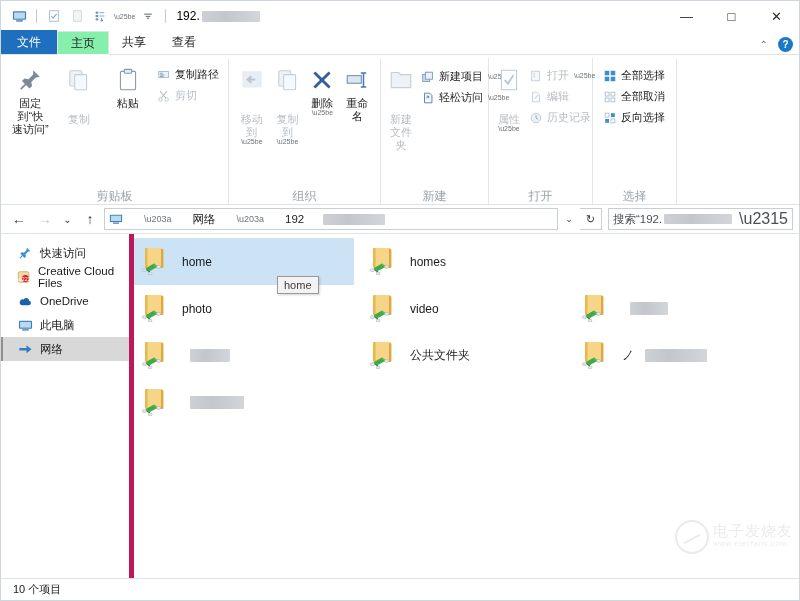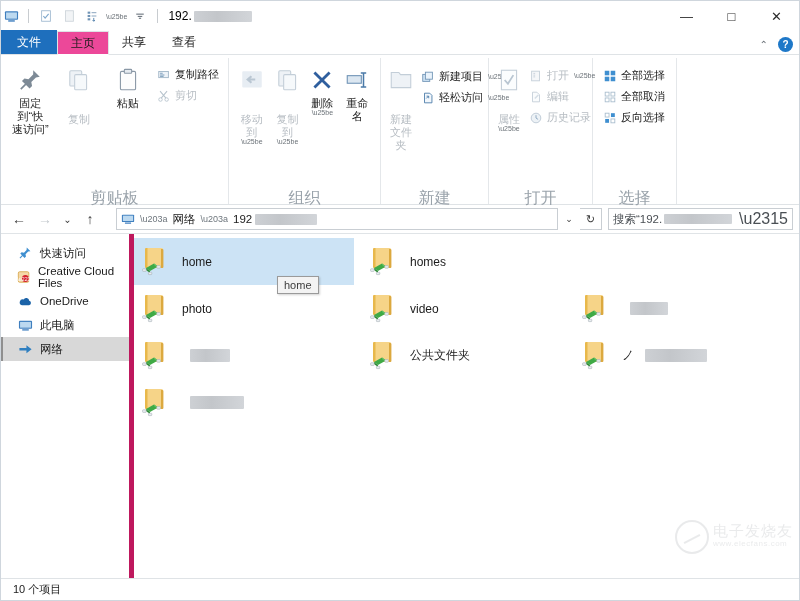--- a/index.html
+++ b/index.html
@@ -18,21 +18,21 @@
     display: flex;
     flex-direction: column;
   }
 
   
   .titlebar {
     height: 30px;
     display: flex;
     align-items: center;
     background: #ffffff;
-    padding-left: 0;
+    padding-left: 8px;
     flex: 0 0 30px;
     position: relative;
   }
   .qat { display: flex; align-items: center; gap: 3px; }
   .qat-ico {
     width: 20px; height: 20px;
     display: flex; align-items: center; justify-content: center;
   }
   .qat-sep {
     width: 1px; height: 14px; background: #c8ccd0; margin: 0 4px;
@@ -77,21 +77,21 @@
     background: #ffffff;
   }
   .tab.file {
     background: #1e6fbd; color: #fff;
     padding: 0 16px;
   }
   .tab.active {
     border: 1px solid #dfe3e6;
     border-bottom: 1px solid #fff;
     position: relative; top: 1px;
-    background: #ec4899;
+    background: #86efac;
   }
   .ribbon-ctl {
     position: absolute; right: 6px; bottom: 2px;
     display: flex; align-items: center; gap: 10px;
   }
   .chev-up { font-size: 10px; color: #6b7278; }
   .help-ico {
     width: 15px; height: 15px; border-radius: 50%;
     background: #1e78c8; color: #fff;
     font-size: 10px; font-weight: bold;
@@ -111,21 +111,21 @@
     display: flex; flex-direction: column;
     height: 100%;
     border-right: 1px solid #e4e7ea;
     position: relative;
   }
   .rgroup:last-child { border-right: none; }
   .rgroup-body {
     flex: 1; display: flex; align-items: flex-start; padding: 4px 5px 0 5px;
   }
   .rgroup-label {
-    text-align: center; font-size: 16px; color: #9aa3ab;
+    text-align: center; font-size: 12px; color: #9aa3ab;
     padding-bottom: 4px; height: 16px;
   }
   .bigbtn {
     width: 52px;
     display: flex; flex-direction: column; 
     padding: 3px 2px 0 2px;
     text-align: center;
   }
   .bigbtn .glyph { height: 30px; display:flex; align-items:center; justify-content:center;}
   .bigbtn .lbl {
@@ -164,22 +164,22 @@
   .navbtn.small { width: 17px; font-size: 10px; color:#3c3c3c;}
   .crumbs {
     flex: 1;
     height: 22px;
     border: 1px solid #c9ced3;
     background: #fff;
     display: flex; align-items: center;
     padding: 0 4px;
     font-size: 11.5px;
     color: #1b1b1b;
-    gap: 3px;
-    margin-left: 12px;
+    gap: 19px;
+    margin-left: 0;
   }
   .crumb-sep { color: #6e767d; font-size: 9px; padding: 0 2px; }
   .crumb-drop { width: 18px; height: 20px; display:flex; align-items:center; justify-content:center; color:#3c3c3c; font-size:9px;}
   .refresh { width: 22px; height: 22px; border: 1px solid #c9ced3; border-left: none; display:flex; align-items:center; justify-content:center; font-size:11px; color:#3c3c3c;}
   .searchbox {
     width: 185px; height: 22px;
     border: 1px solid #c9ced3; background: #fff;
     display: flex; align-items: center;
     padding: 0 4px;
     margin-left: 4px;

